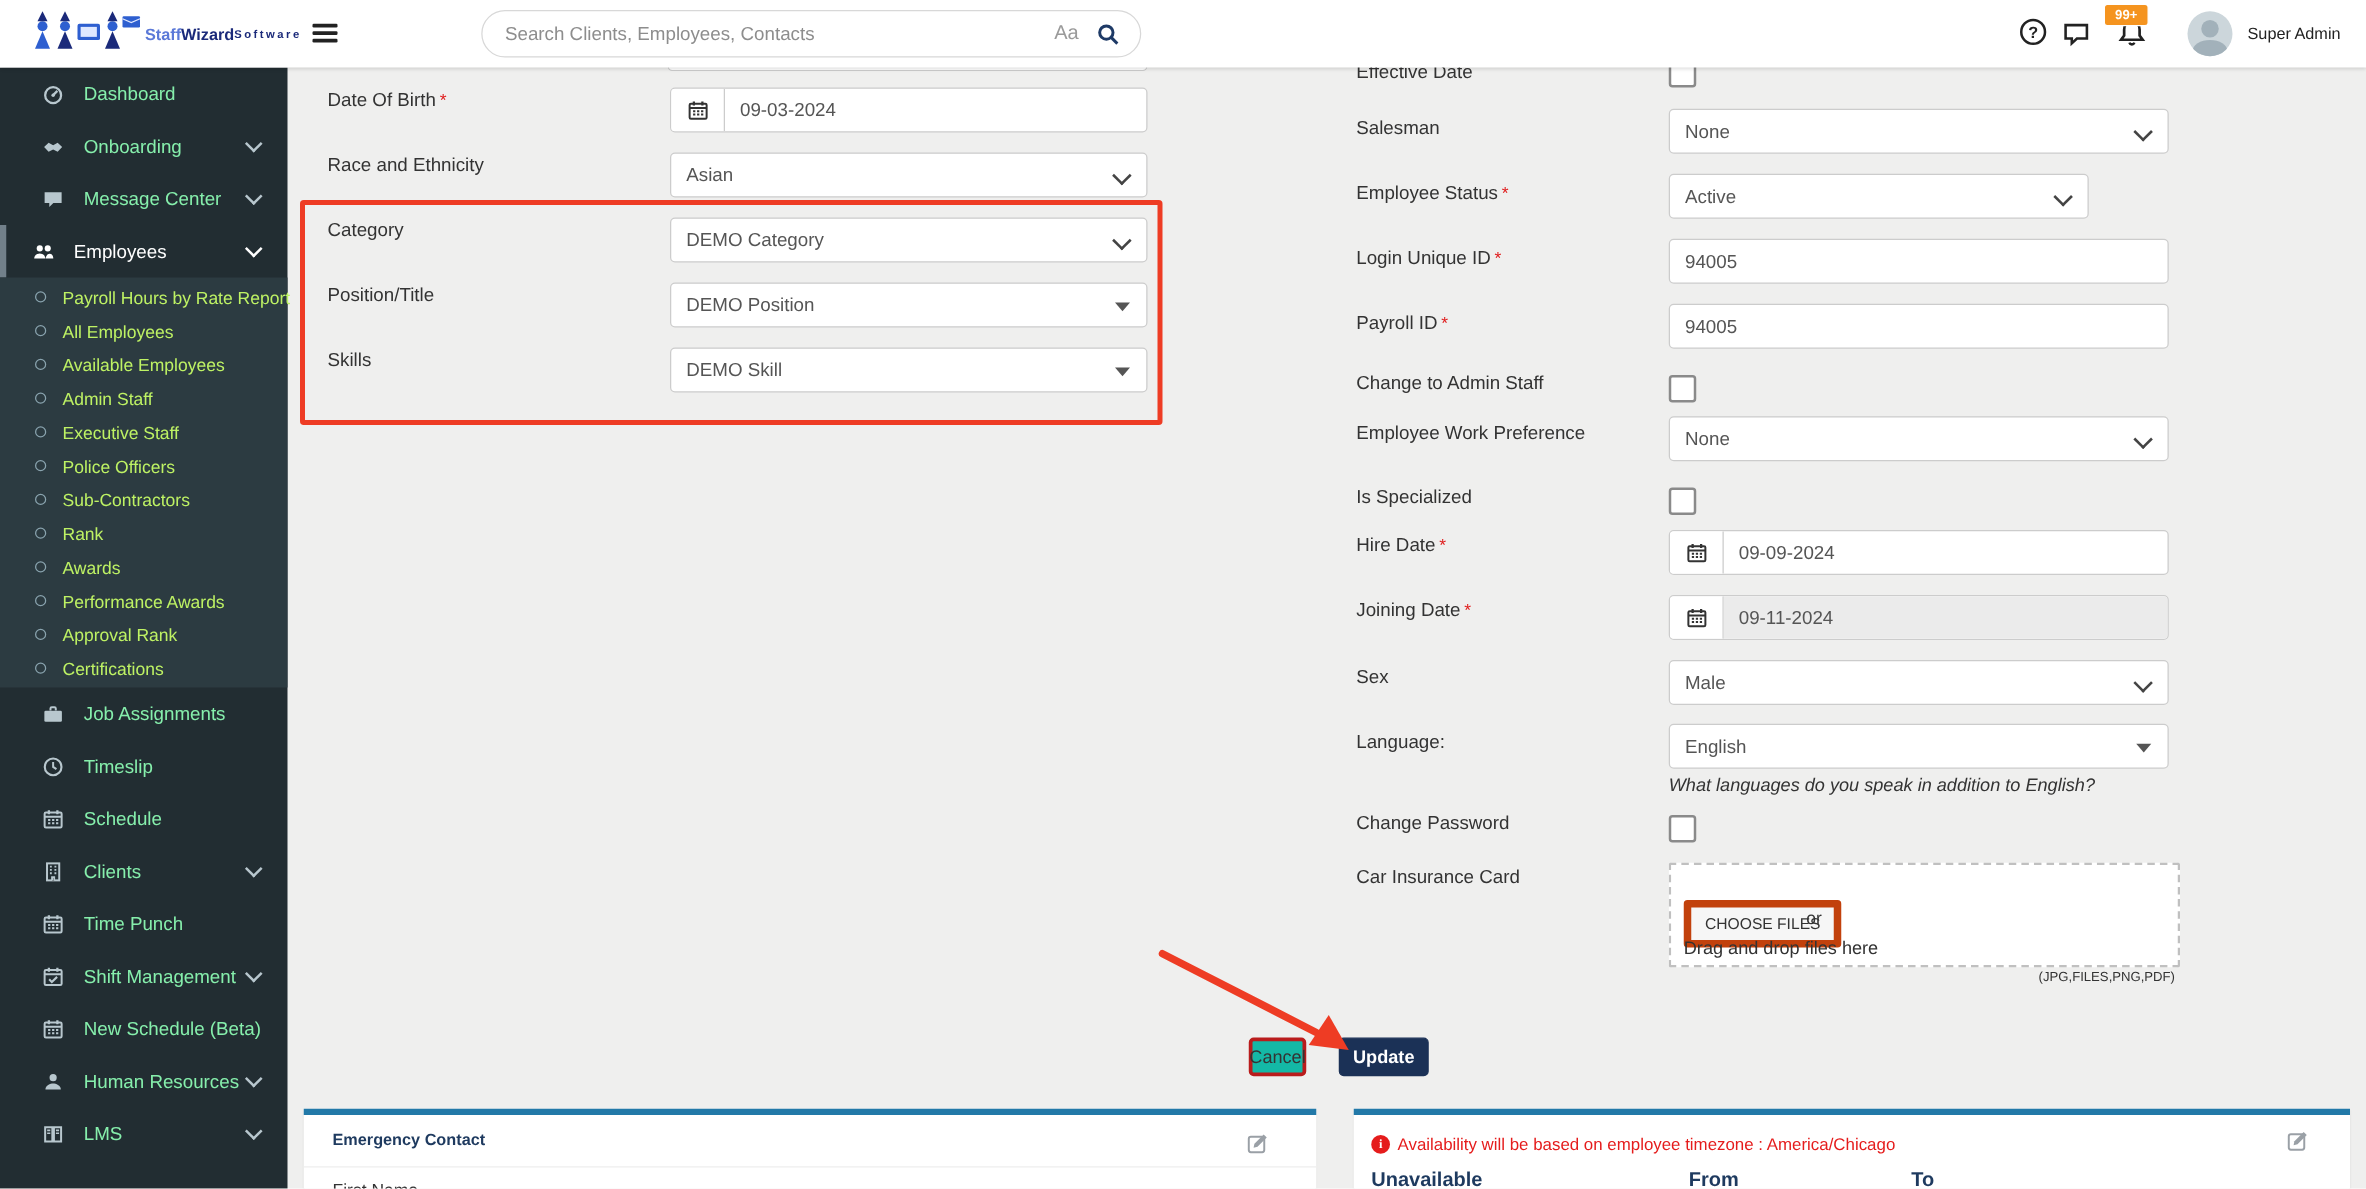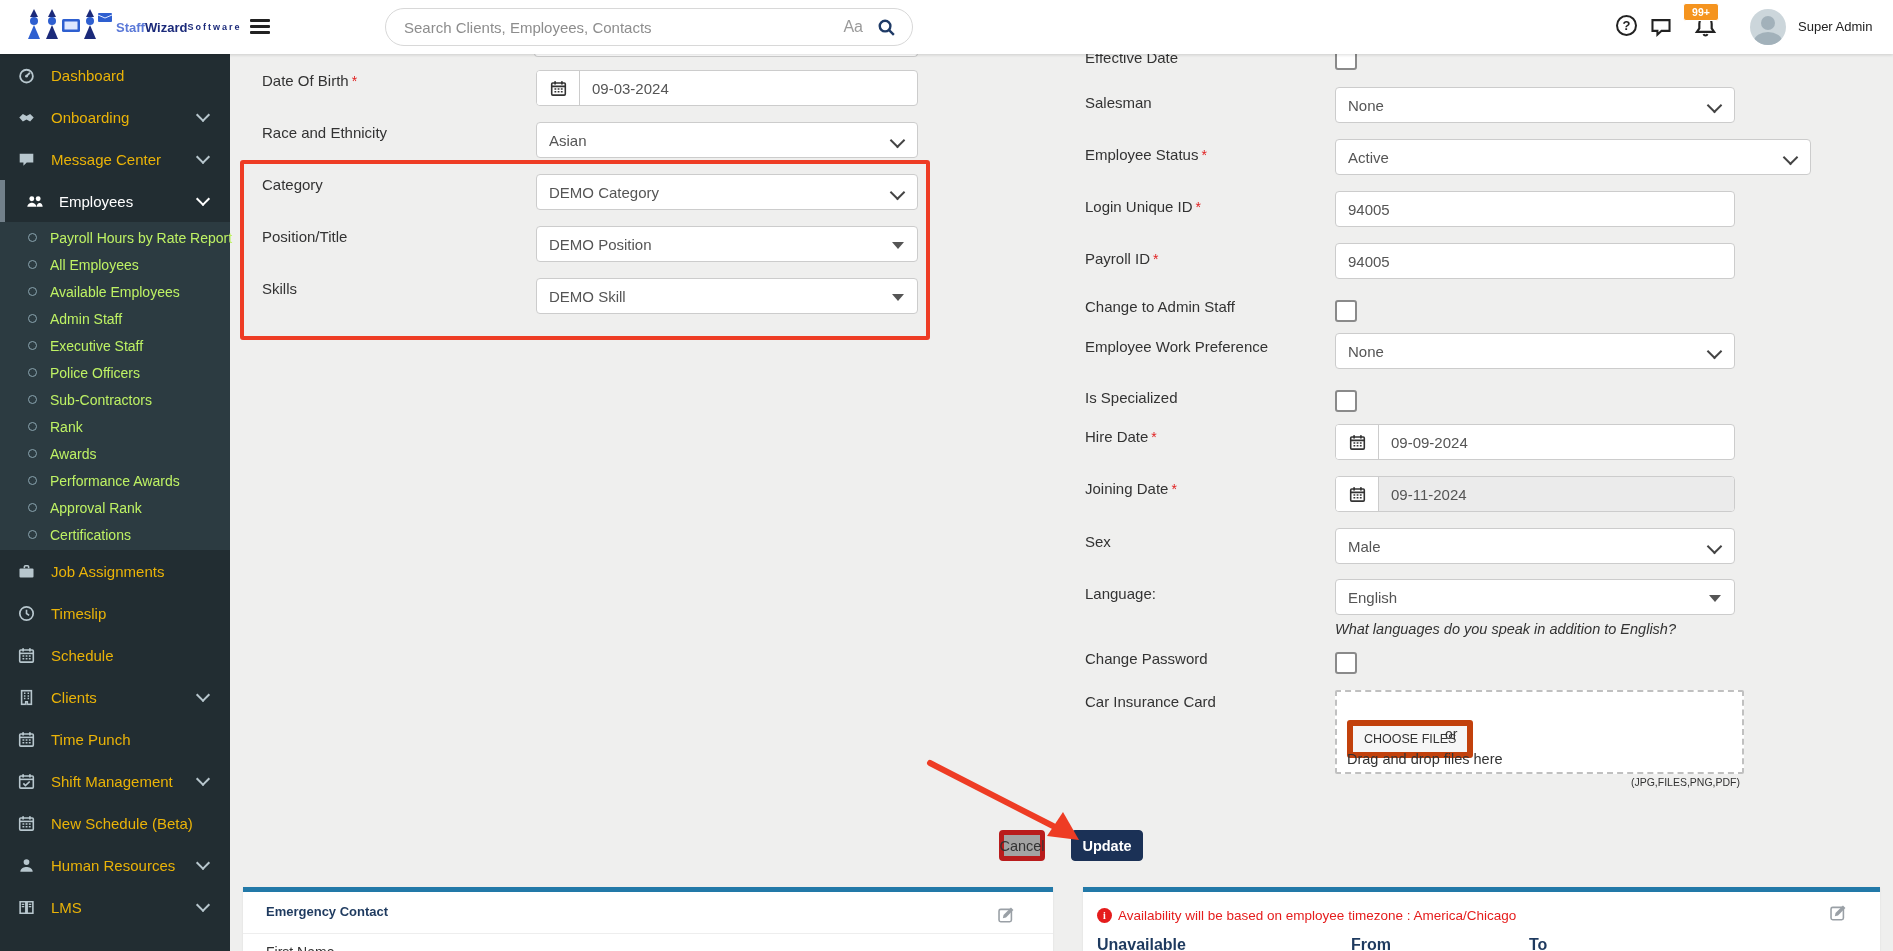--- a/index.html
+++ b/index.html
@@ -22,21 +22,21 @@
   .hdr-ico{position:absolute;color:#222;}
   .q-circle{position:absolute;left:1616px;top:15px;width:21px;height:21px;border:2px solid #222;border-radius:50%;display:flex;align-items:center;justify-content:center;font-size:13px;font-weight:bold;color:#222;box-sizing:border-box;}
   .badge{position:absolute;left:1683px;top:3px;min-width:28px;height:16px;background:#f5941f;color:#fff;font-size:10.5px;font-weight:bold;border-radius:3px;display:flex;align-items:center;justify-content:center;padding:0 3px;border:1px solid #fff;z-index:2;}
   .avatar{position:absolute;left:1750px;top:9px;width:36px;height:36px;border-radius:50%;background:#ccd6db;overflow:hidden;}
   .avatar .head{position:absolute;left:11px;top:7px;width:14px;height:14px;border-radius:50%;background:#a2b1ba;}
   .avatar .shoulders{position:absolute;left:4px;top:23px;width:28px;height:18px;border-radius:50%;background:#a2b1ba;}
   .username{position:absolute;left:1798px;top:19px;font-size:13px;color:#222;}
 
   
   .sidebar{position:absolute;left:0;top:54px;width:230px;height:897px;background:#222d32;z-index:20;}
-  .nav-item{height:42px;display:flex;align-items:center;padding-left:18px;color:#eab308;font-size:15px;cursor:pointer;}
+  .nav-item{height:42px;display:flex;align-items:center;padding-left:34px;color:#86efac;font-size:15px;cursor:pointer;}
   .nav-item .nico{width:20px;height:16px;margin-right:13px;display:flex;align-items:center;color:#b8c7ce;flex:none;}
   .nav-item.active{color:#fff;border-left:5px solid #72808a;padding-left:21px;}
   .nav-item.active .nico{color:#fff;}
   .chev{width:8px;height:8px;border-right:2px solid #b8c7ce;border-bottom:2px solid #b8c7ce;transform:rotate(45deg);margin-left:auto;margin-right:22px;margin-top:-4px;flex:none;}
   .nav-item.active .chev{border-color:#fff;}
   .submenu{background:#2c3b41;padding:2px 0;}
   .sub-item{height:27px;display:flex;align-items:center;padding-left:28px;color:#bef264;font-size:14px;cursor:pointer;white-space:nowrap;}
   .ring{width:7px;height:7px;border:1.5px solid #8aa4af;border-radius:50%;margin-right:13px;flex:none;}
 
   
@@ -51,21 +51,21 @@
   .dgrp.dis input{background:#ebebeb;height:100%;}
   .chk{position:absolute;width:18px;height:18px;background:#fff;border:2px solid #8a8a8a;border-radius:3px;cursor:pointer;}
   .redbox{position:absolute;left:240px;top:160px;width:682px;height:172px;border:4px solid #ee3c24;border-radius:3px;z-index:5;pointer-events:none;}
   .hint{position:absolute;font-style:italic;font-size:14.5px;color:#333;}
   .upload{position:absolute;border:2px dashed #c0c0c0;background:#fff;border-radius:2px;}
   .choose-btn{position:absolute;left:10px;top:28px;border:6px solid #c2410c;background:#f6f6f6;border-radius:3px;padding:6px 11px;font-size:12.5px;color:#333;cursor:pointer;}
   .or-txt{position:absolute;left:108px;top:34px;font-size:14px;color:#333;}
   .drag-txt{position:absolute;left:10px;top:59px;font-size:14.5px;color:#333;}
   .formats{position:absolute;font-size:10.5px;color:#333;}
   .btn{position:absolute;height:31px;border-radius:4px;font-size:14.5px;display:flex;align-items:center;justify-content:center;cursor:pointer;box-sizing:border-box;}
-  .btn-cancel{background:#a3a3a3;border:5px solid #b91c1c;color:#333;width:46px;}
+  .btn-cancel{background:#14b8a6;border:3px solid #b91c1c;color:#333;width:46px;}
   .btn-update{background:#1b3156;border:1px solid #1b3156;color:#fff;width:72px;font-weight:bold;}
 
   
   .card{position:absolute;background:#fff;border-top:5px solid #2279a8;box-shadow:0 1px 2px rgba(0,0,0,.08);}
   .card-title{position:absolute;left:23px;top:12px;font-size:13px;font-weight:bold;color:#1e3a5f;}
   .card-div{position:absolute;left:0;right:0;top:41px;border-bottom:1px solid #eee;}
   .edit-ico{position:absolute;color:#9aa0a6;cursor:pointer;}
   .notice{position:absolute;left:14px;top:16px;font-size:13.5px;color:#e51c1c;display:flex;align-items:center;gap:6px;}
   .info-dot{width:15px;height:15px;border-radius:50%;background:#e51c1c;color:#fff;font-size:10px;font-weight:bold;display:flex;align-items:center;justify-content:center;font-family:"Liberation Serif",serif;flex:none;}
   .avail-col{position:absolute;top:44px;font-size:16px;font-weight:bold;color:#1e3a5f;}
@@ -410,21 +410,21 @@
     <span class="lbl" style="left:1085px;top:49px">Effective Date</span>
     <div class="chk" style="left:1335px;top:48px"></div>
 
     <span class="lbl" style="left:1085px;top:94px">Salesman</span>
     <div class="ctl" style="left:1335px;top:87px;width:400px;">
         <span>None</span>
         <span class="chev-n"></span>
       </div>
 
     <span class="lbl" style="left:1085px;top:146px"><span>Employee Status</span><span class="req">*</span></span>
-    <div class="ctl" style="left:1335px;top:139px;width:476px;">
+    <div class="ctl" style="left:1335px;top:139px;width:336px;">
         <span>Active</span>
         <span class="chev-n"></span>
       </div>
 
     <span class="lbl" style="left:1085px;top:198px"><span>Login Unique ID</span><span class="req">*</span></span>
     <div class="ctl dgrp" style="left:1335px;top:191px;width:400px;">
         <input style="padding: 0px 12px;" value="94005">
       </div>
 
     <span class="lbl" style="left:1085px;top:250px"><span>Payroll ID</span><span class="req">*</span></span>

